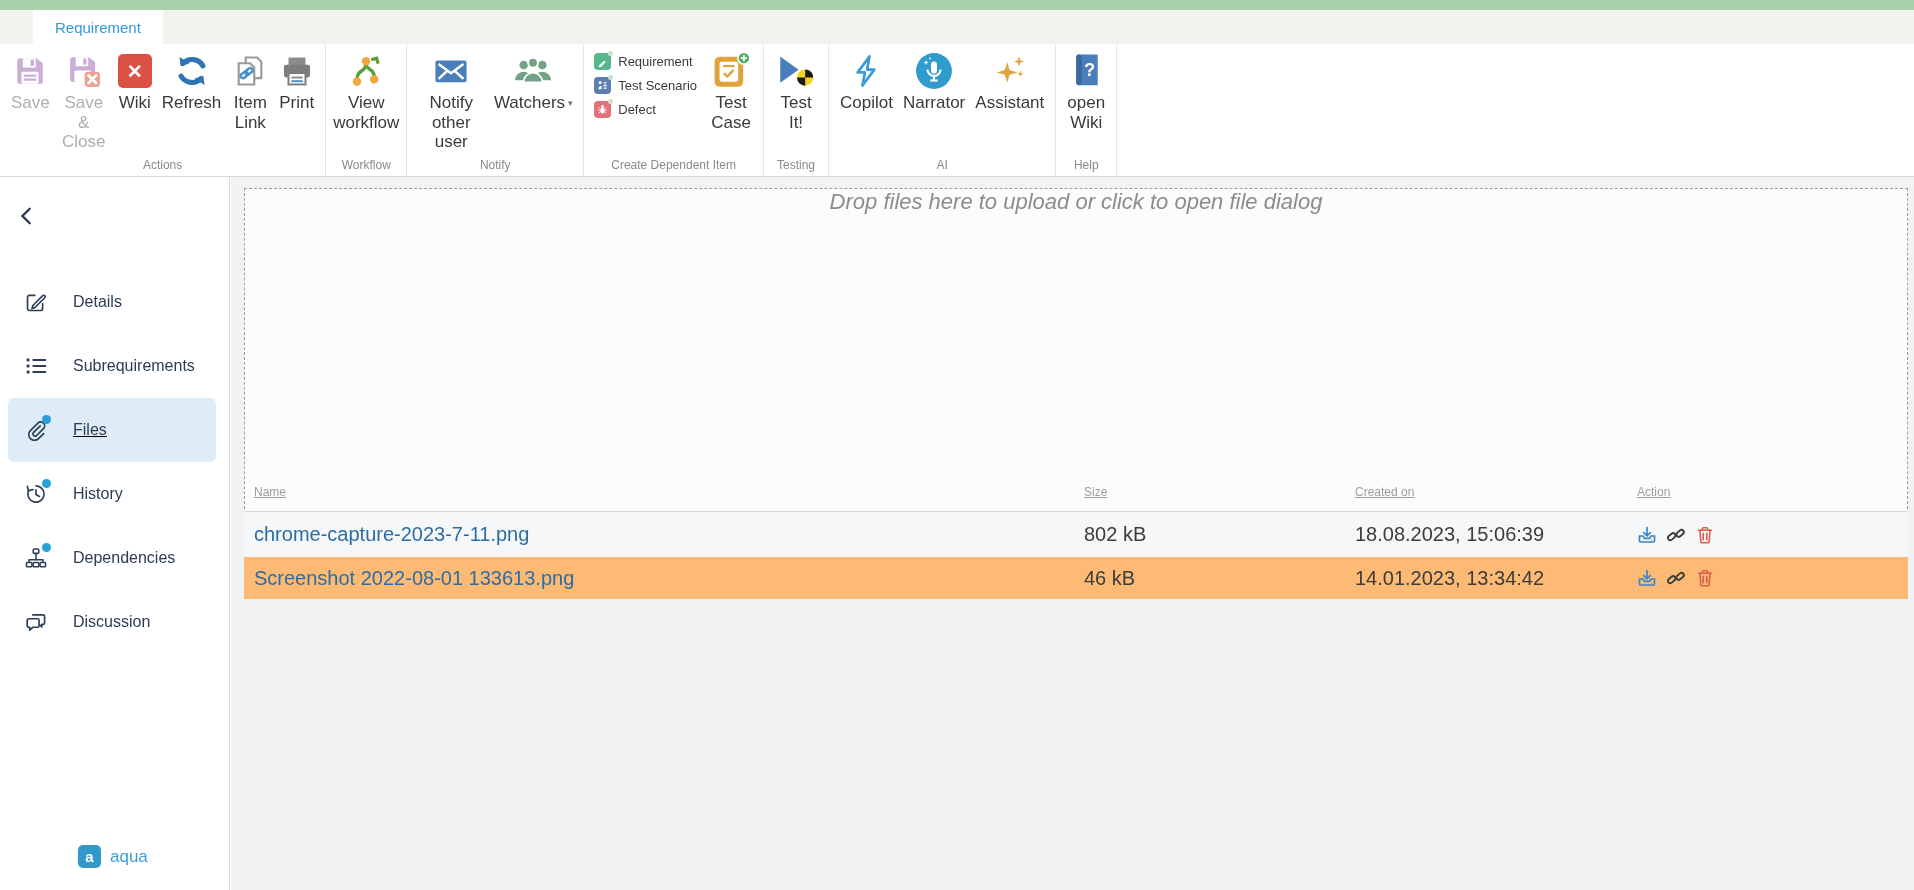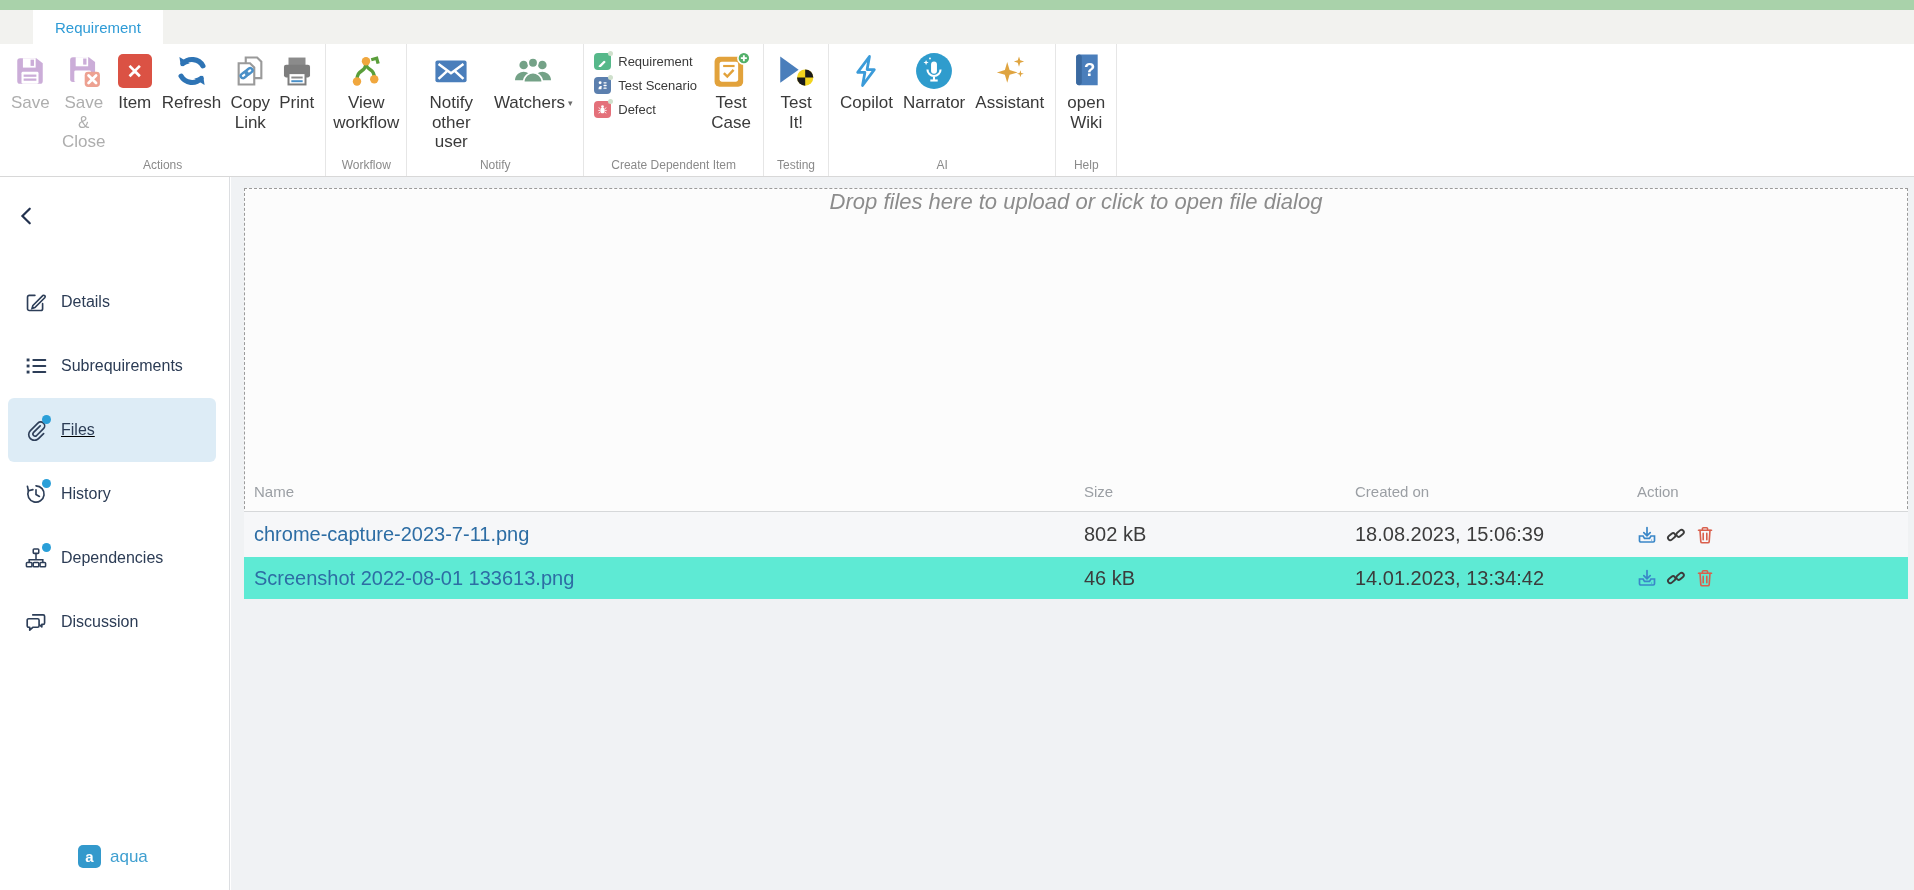--- a/index.html
+++ b/index.html
@@ -38,21 +38,21 @@
     align-items:center; justify-content:center; }
   .mini-badge { position:absolute; top:-2px; right:-2px; width:5px; height:5px; border-radius:50%;
     background:#cfe0cc; }
 
   
   .sidebar { position:absolute; top:177px; left:0; width:230px; height:713px; background:#ffffff;
     border-right:1px solid #dcdee1; }
   .back-btn { position:absolute; top:24px; left:12px; width:30px; height:30px; cursor:pointer;
     display:flex; align-items:center; justify-content:center; }
   .side-menu { position:absolute; top:93px; left:8px; width:208px; }
-  .side-item { height:64px; display:flex; align-items:center; gap:14px; padding-left:17px;
+  .side-item { height:64px; display:flex; align-items:center; gap:26px; padding-left:17px;
     border-radius:6px; cursor:pointer; }
   .side-item.selected { background:#ddecf6;text-decoration:underline; }
   .side-icon { position:relative; width:22px; height:22px; flex:0 0 22px; }
   .side-label { font-size:16px; color:#2c3c55; }
   .dot { position:absolute; top:-4px; right:-4px; width:9px; height:9px; border-radius:50%;
     background:#2a9fd8; }
   .side-logo { position:absolute; bottom:22px; left:78px; display:flex; align-items:center; gap:9px;
     cursor:pointer; }
   .logo-sq { width:23px; height:23px; background:#3399cc; border-radius:5px; color:#ffffff;
     font-size:15px; font-weight:bold; display:flex; align-items:center; justify-content:center; }
@@ -61,22 +61,22 @@
   
   .main { position:absolute; top:177px; left:231px; width:1683px; height:713px; background:#f0f2f4; }
   .dropzone { position:absolute; top:11px; left:13px; width:1664px; height:336px; background:#fcfcfc;
     border:1px dashed #9b9b9b; display:flex; align-items:flex-start; justify-content:center; cursor:pointer; }
   .dropzone-text { font-size:22px; font-style:italic; color:#8c8c8c; }
 
   .files-table { position:absolute; top:295px; left:13px; width:1664px; }
   .frow { display:grid; grid-template-columns:840px 271px 282px 1fr; align-items:center; }
   .frow.header { height:40px; border-bottom:1px solid #d6d8da; }
   .frow.r0 { height:45px; background:#f6f7f9; }
-  .frow.r1 { height:42px; background:#5eead4; }
-  .hcell { font-size:15px; color:#9b9fa4; }
+  .frow.r1 { height:42px; background:#fdba74; }
+  .hcell { font-size:12px; color:#9b9fa4;text-decoration:underline; }
   .cell { font-size:20px; color:#3c3c3c; }
   .cell-name { padding-left:10px; }
   .file-link { color:#2d6da4; cursor:pointer; text-decoration:none; }
   .actions-cell { display:flex; align-items:center; gap:9px; }
   .aicon { width:20px; height:20px; cursor:pointer; display:flex; align-items:center; justify-content:center; }
 </style>
 </head>
 <body>
 
 <div class="topbar"></div>
@@ -113,21 +113,21 @@
               <rect x="13.5" y="13.5" width="11" height="11" rx="2.5" fill="#eda191"></rect>
               <path d="M16.3 16.3l5.4 5.4M21.7 16.3l-5.4 5.4" stroke="#fff" stroke-width="2" stroke-linecap="round"></path>
             </svg>
         </span>
         <span class="rlabel">Save &amp; Close</span>
       </div>
       <div class="rbtn">
         <span class="ricon">
             <span class="close-box">✕</span>
           </span>
-        <span class="rlabel">Item</span>
+        <span class="rlabel">Wiki</span>
       </div>
       <div class="rbtn">
         <span class="ricon">
           <svg width="36" height="36" viewBox="0 0 24 24">
               <g fill="none" stroke="#2e74b5" stroke-width="3.4" stroke-linecap="round">
                 <path d="M19.3 8.6A8.3 8.3 0 0 0 5.9 7.1"></path>
                 <path d="M4.7 15.4a8.3 8.3 0 0 0 13.4 1.5"></path>
               </g>
               <path d="M3.6 2.6l1 6.2 5.9-1.9z" fill="#2e74b5"></path>
               <path d="M20.4 21.4l-1-6.2-5.9 1.9z" fill="#2e74b5"></path>
@@ -139,21 +139,21 @@
         <span class="ricon">
           <svg width="34" height="34" viewBox="0 0 24 24">
               <path d="M9 2.5h8l3 3V17H9Z" fill="#fff" stroke="#9a9a9a" stroke-width="1.5"></path>
               <path d="M4 6.5h8l3 3V21.5H4Z" fill="#fff" stroke="#9a9a9a" stroke-width="1.5"></path>
               <g fill="none" stroke="#4a90c8" stroke-width="1.7">
                 <rect x="5.2" y="13.2" width="5.4" height="3.2" rx="1.6" transform="rotate(-38 7.9 14.8)"></rect>
                 <rect x="8.6" y="10.6" width="5.4" height="3.2" rx="1.6" transform="rotate(-38 11.3 12.2)"></rect>
               </g>
             </svg>
         </span>
-        <span class="rlabel">Copy Link</span>
+        <span class="rlabel">Item Link</span>
       </div>
       <div class="rbtn">
         <span class="ricon">
           <svg width="34" height="34" viewBox="0 0 24 24">
               <rect x="6" y="2.5" width="12" height="5.5" fill="#8b8b8b"></rect>
               <rect x="2.8" y="7.5" width="18.4" height="9" rx="1.5" fill="#7d7d7d"></rect>
               <rect x="6" y="13.5" width="12" height="8" fill="#fff" stroke="#7d7d7d" stroke-width="1.4"></rect>
               <line x1="8" y1="16.6" x2="16" y2="16.6" stroke="#8b8b8b" stroke-width="1.4"></line>
               <line x1="8" y1="19.2" x2="16" y2="19.2" stroke="#4a90c8" stroke-width="1.4"></line>
             </svg>

